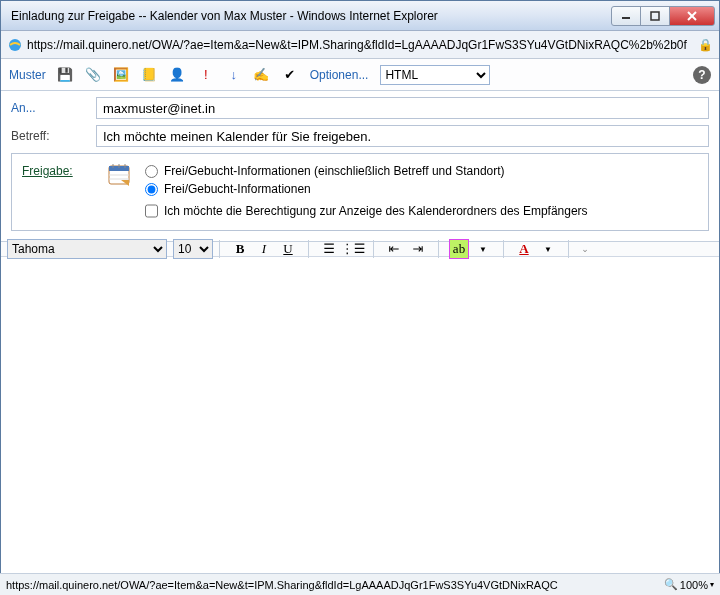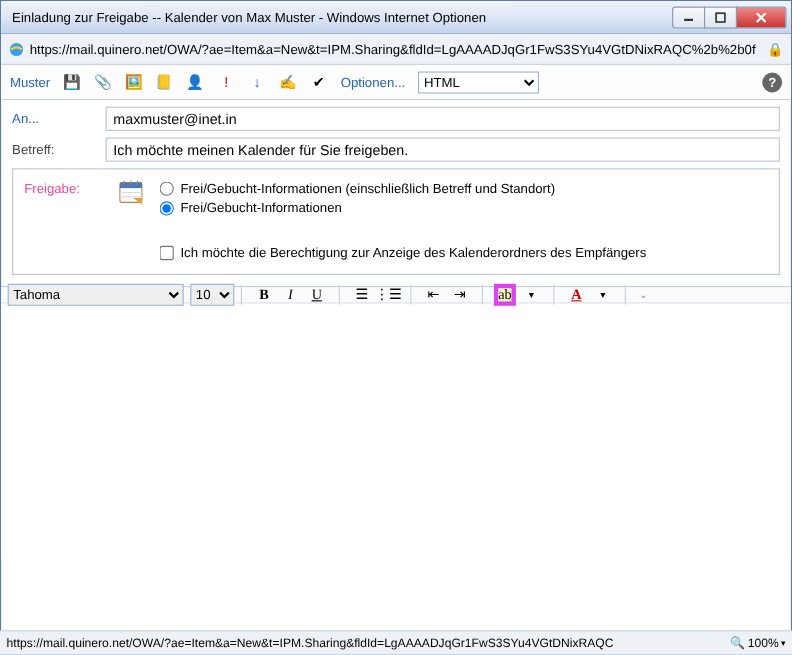--- a/index.html
+++ b/index.html
@@ -19,25 +19,25 @@
 .tb-icon { width: 16px; height: 16px; display: inline-flex; align-items: center; justify-content: center; font-size: 13px; cursor: pointer; }
 .tb-sep { flex: 1; }
 .fmt-select { border: 1px solid #9bb3d4; background: #fff; font-size: 12px; height: 20px; width: 110px; }
 .help-icon { width: 18px; height: 18px; border-radius: 50%; background: #666; color: #fff; display: flex; align-items: center; justify-content: center; font-size: 12px; font-weight: bold; cursor: pointer; }
 .fields { padding: 6px 10px 10px 10px; }
 .row { display: flex; align-items: center; margin-bottom: 6px; gap: 10px; }
 .lbl { width: 75px; color: #2565b4; font-size: 12px; cursor: pointer; }
 .lbl.plain { color: #444; cursor: default; }
 .fld-input { flex: 1; border: 1px solid #b8c4d6; height: 22px; padding: 2px 6px; font-size: 13px; font-family: inherit; }
 .share-box { border: 1px solid #b8c4d6; padding: 10px 10px 12px 10px; display: flex; gap: 10px; margin-top: 4px; }
-.share-box .lbl { color: #ec4899; width: 75px; }
+.share-box .lbl { color: #14532d; width: 75px; text-decoration: underline; }
 .share-opts { flex: 1; font-size: 12px; }
 .opt { display: flex; align-items: center; gap: 6px; margin-bottom: 4px; }
 .opt input { margin: 0; }
-.chk-row { display: flex; gap: 6px; margin-top: 27px; }
+.chk-row { display: flex; gap: 6px; margin-top: 8px; }
 .editor-toolbar { height: 16px; border-top: 1px solid #c5d0de; border-bottom: 1px solid #d0d8e4; display: flex; align-items: center; padding: 2px 6px; gap: 6px; background: #fafbfc; }
 .editor-toolbar select { border: 1px solid #9bb3d4; height: 20px; font-size: 12px; }
 .font-name { width: 160px; }
 .font-size { width: 40px; }
 .ed-grp { display: flex; gap: 4px; align-items: center; padding: 0 4px; }
 .ed-btn { width: 20px; height: 20px; display: flex; align-items: center; justify-content: center; cursor: pointer; font-size: 13px; font-family: "Times New Roman", serif; }
 .ed-bold { font-weight: bold; }
 .ed-ital { font-style: italic; }
 .ed-und { text-decoration: underline; }
 .vsep { width: 1px; height: 18px; background: #c5d0de; }
@@ -45,21 +45,21 @@
 .statusbar { position: absolute; bottom: 0; left: 0; right: 0; height: 22px; border-top: 1px solid #c5d0de; background: #eef2f6; display: flex; align-items: center; padding: 0 6px; font-size: 11px; gap: 6px; }
 .status-url { flex: 1; white-space: nowrap; overflow: hidden; text-overflow: ellipsis; }
 .zoom { display: flex; align-items: center; gap: 2px; }
 .zoom .mag { color: #4b9edc; }
 .cal-icon { width: 28px; height: 24px; }
 </style>
 </head>
 <body>
 
 <div class="titlebar">
-  <span class="titlebar-text">Einladung zur Freigabe -- Kalender von Max Muster - Windows Internet Optionen</span>
+  <span class="titlebar-text">Einladung zur Freigabe -- Kalender von Max Muster - Windows Internet Explorer</span>
   <div class="win-btns">
     <div class="win-btn min">
       <svg width="10" height="10">
           <line x1="1" y1="7" x2="9" y2="7" stroke="#333" stroke-width="2"></line>
         </svg>
     </div>
     <div class="win-btn">
       <svg width="10" height="10">
           <rect x="1" y="1" width="8" height="8" fill="none" stroke="#333" stroke-width="1.5"></rect>
         </svg>
@@ -156,21 +156,21 @@
     <span class="ed-btn">☰</span>
     <span class="ed-btn">⋮☰</span>
   </div>
   <span class="vsep"></span>
   <div class="ed-grp">
     <span class="ed-btn">⇤</span>
     <span class="ed-btn">⇥</span>
   </div>
   <span class="vsep"></span>
   <div class="ed-grp">
-    <span class="ed-btn" style="background:#fef9c3;border:4px solid #d946ef;">ab</span>
+    <span class="ed-btn" style="background:#bef264;border:1px solid #d946ef;">ab</span>
     <span class="ed-btn" style="font-size:8px;">▼</span>
   </div>
   <span class="vsep"></span>
   <div class="ed-grp">
     <span class="ed-btn" style="color:#c00;text-decoration:underline;font-weight:bold;">A</span>
     <span class="ed-btn" style="font-size:8px;">▼</span>
   </div>
   <span class="vsep"></span>
   <span class="ed-btn" style="font-size:9px;color:#888;">⌄</span>
 </div>

